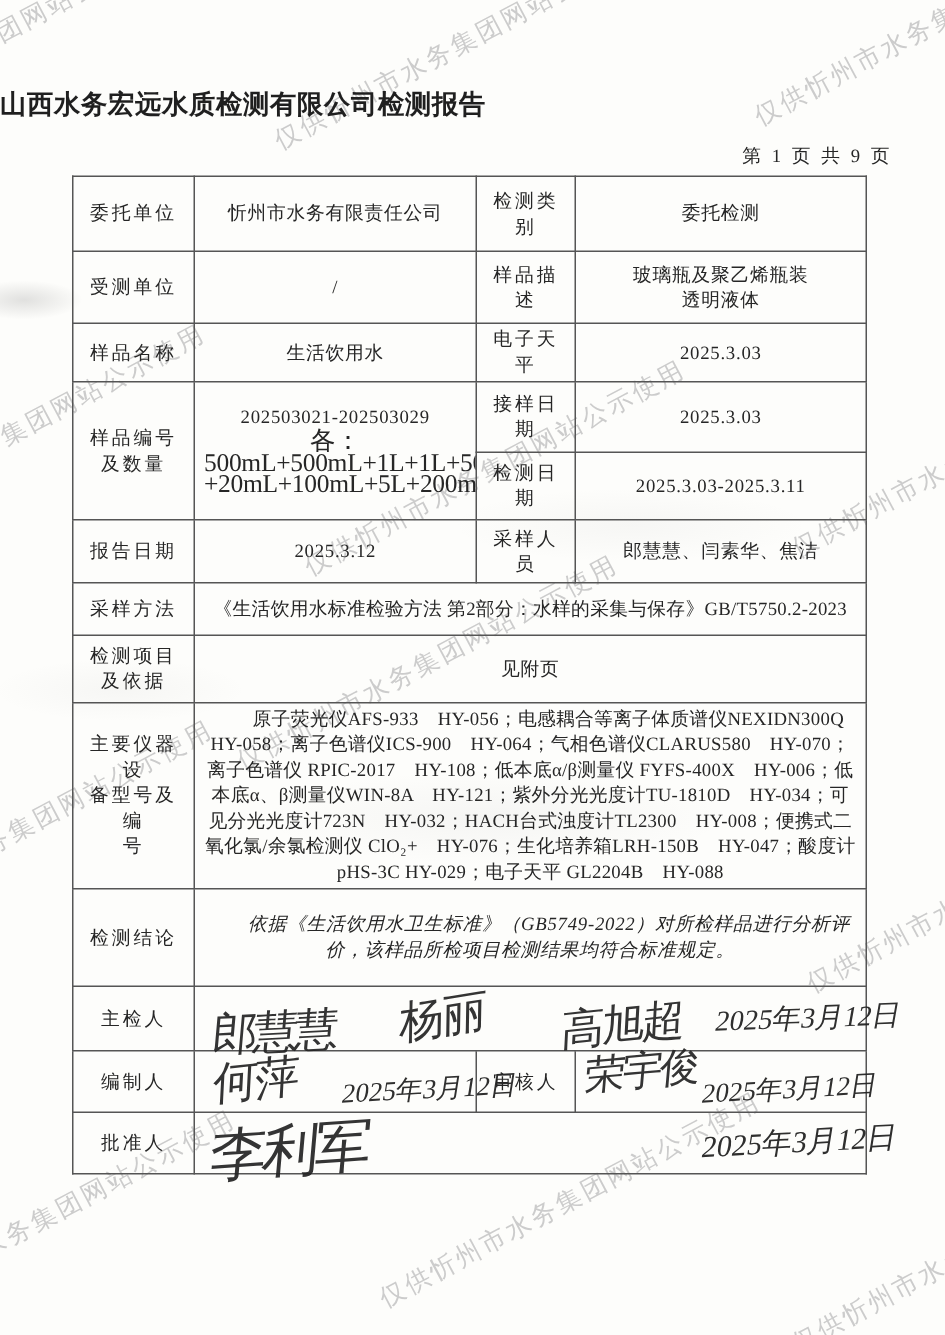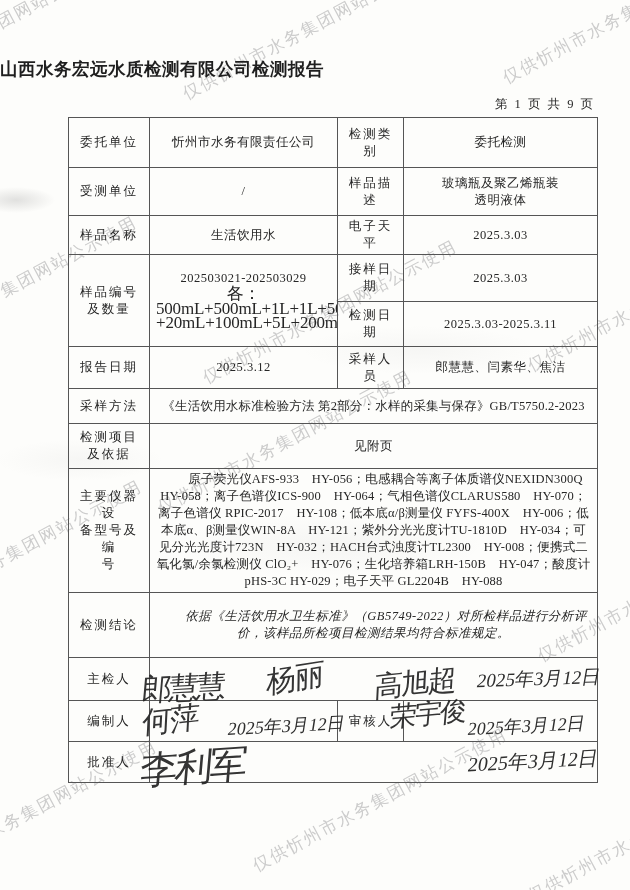--- a/index.html
+++ b/index.html
@@ -24,21 +24,21 @@
   }
   
   .title{
     position:absolute;top:57px;left:0;width:630px;text-align:left;
     font-size:17.5px;font-weight:700;letter-spacing:.5px;color:#1f1f1f;
   }
   .meta{position:absolute;top:96px;left:56px;width:539px;font-size:12.5px;color:#262626;}
   .meta .rno{float:left;letter-spacing:.5px;}
   .meta .pg{float:right;letter-spacing:2px;}
   
-  .tablewrap{position:absolute;left:68px;top:117px;}
+  .tablewrap{position:absolute;left:48px;top:117px;}
   table.report{border-collapse:collapse;table-layout:fixed;width:529px;background:transparent;}
   table.report td{
     border:1px solid #555;vertical-align:middle;text-align:center;
     font-size:12.5px;line-height:17px;color:#262626;padding:2px 6px;
     overflow:hidden;
   }
   td.lbl{letter-spacing:2px;white-space:pre-line;}
   td.val{letter-spacing:.5px;}
   td.pre{white-space:pre-line;}
   td.ids{padding:2px 4px;}

